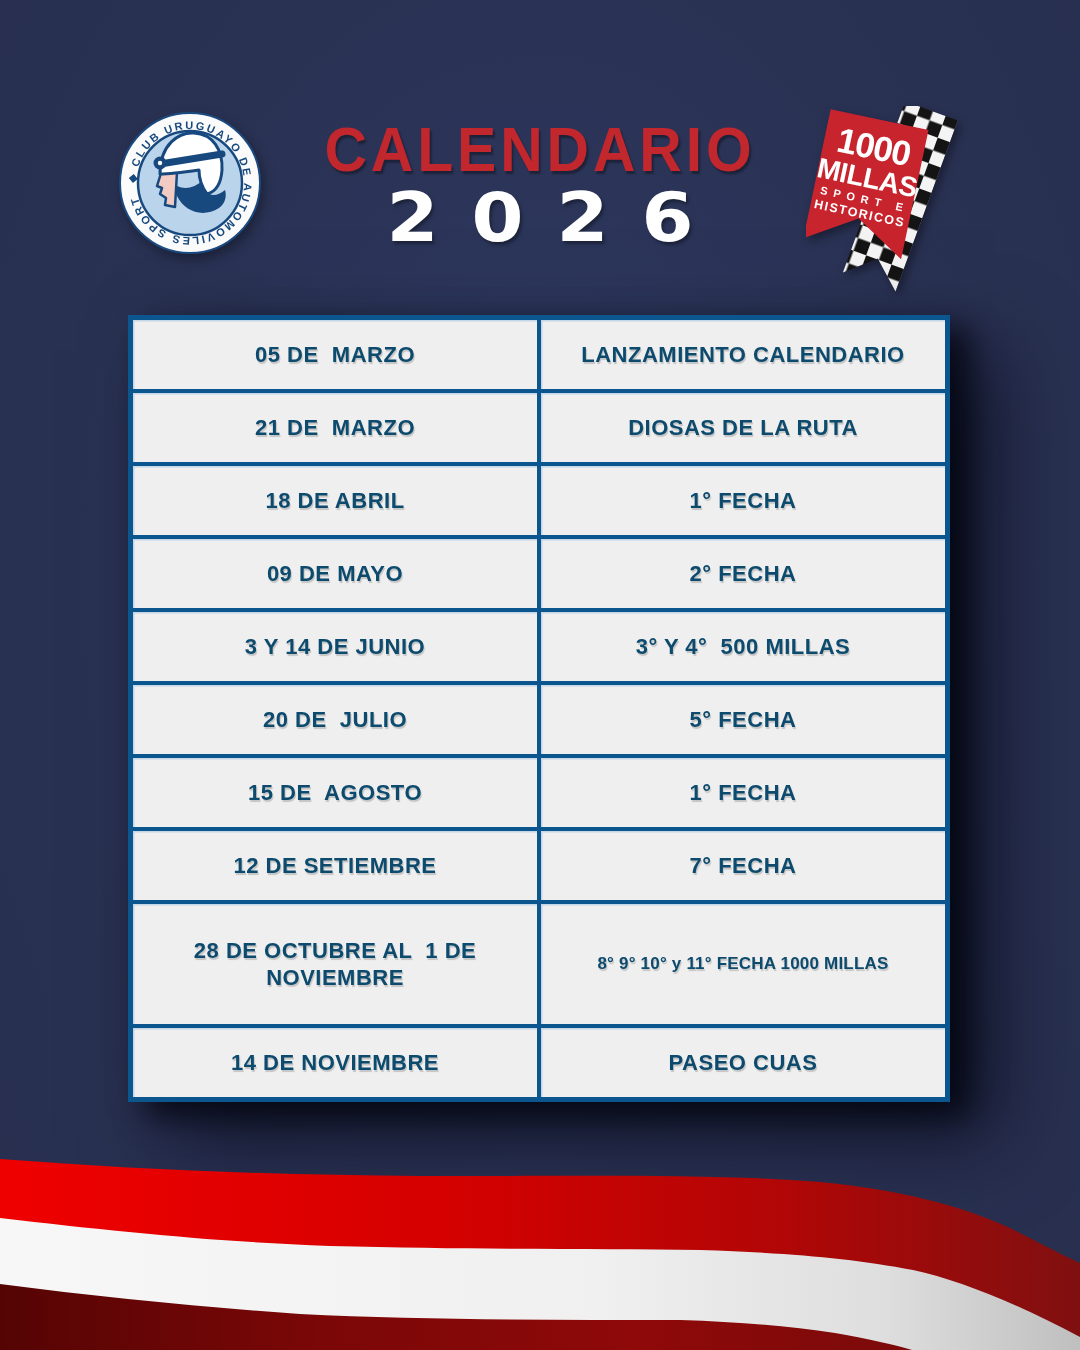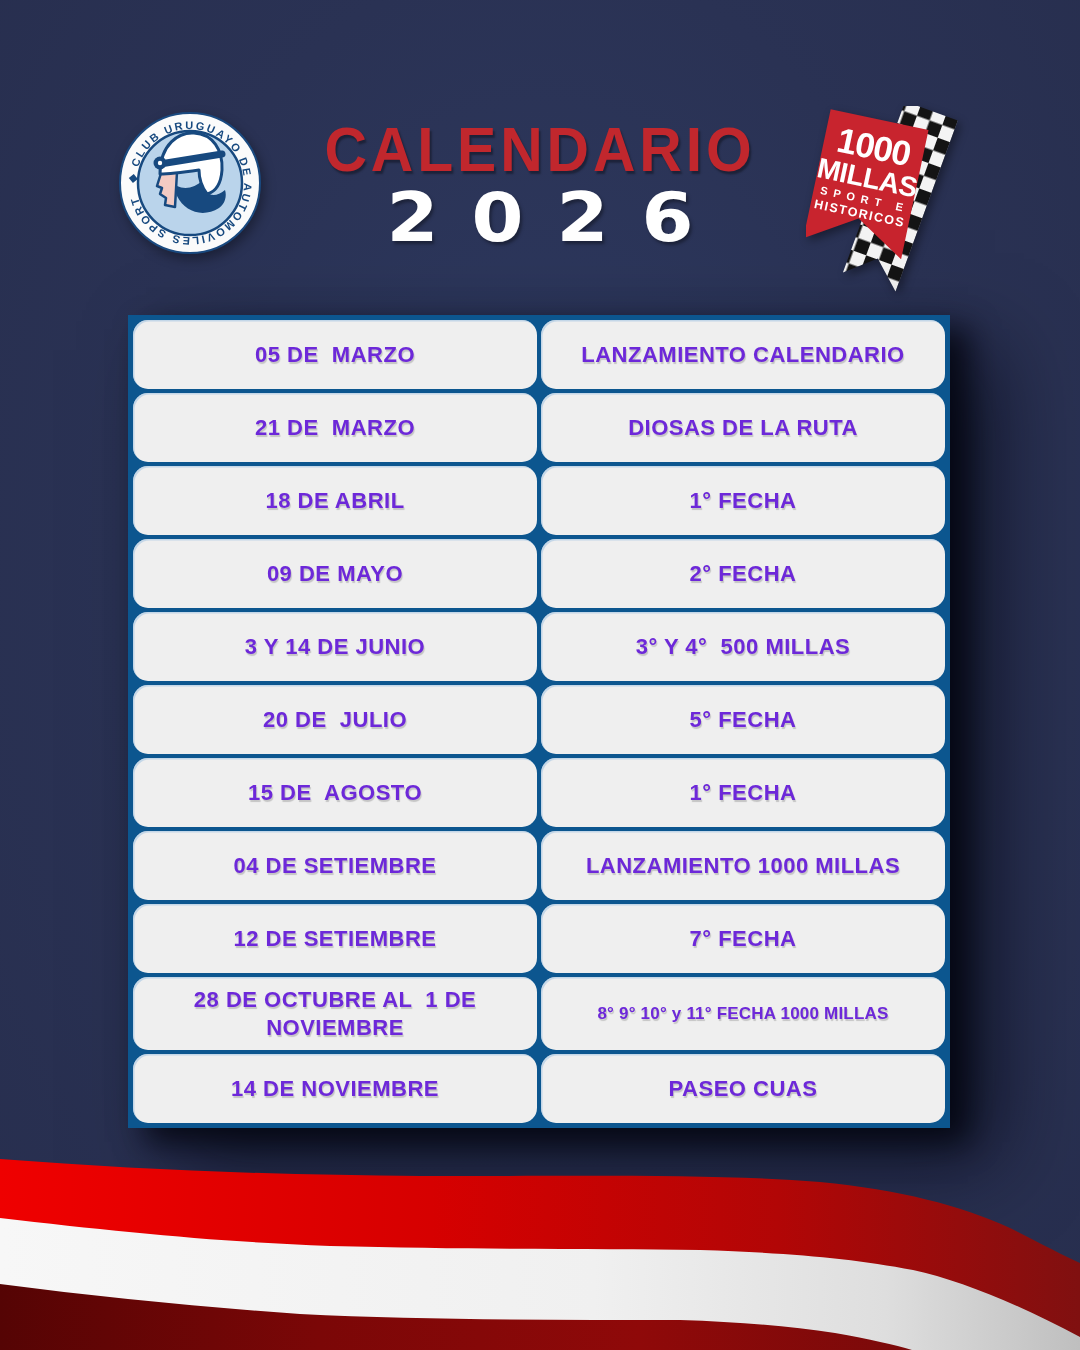--- a/index.html
+++ b/index.html
@@ -33,28 +33,27 @@
     filter:drop-shadow(3px 4px 5px rgba(0,0,0,0.4));}
 
   
   .cal-table{
     position:absolute;left:128px;top:315px;width:822px;box-sizing:border-box;
     border:5px solid #0c568f;background:#0c568f;
     display:flex;flex-direction:column;row-gap:4px;
     box-shadow:18px 14px 28px rgba(2,4,14,0.8), 45px 35px 80px rgba(2,4,14,0.6);
   }
   .cal-row{display:grid;grid-template-columns:1fr 1fr;column-gap:4px;height:69px;}
-  .cal-row.tall{height:73px;}
+  .cal-row.tall{height:120px;}
   .cal-cell{
     background:#efefef;display:flex;align-items:center;justify-content:center;
     text-align:center;font-weight:bold;font-size:22px;letter-spacing:0.5px;
-    color:#6d28d9;padding:4px 18px;white-space:pre-wrap;line-height:1.25;
+    color:#0c4a6e;padding:4px 18px;white-space:pre-wrap;line-height:1.25;
     box-shadow:inset 1.5px 1.5px 0 rgba(160,195,225,0.55);
     text-shadow:1px 2px 1px rgba(0,0,0,0.18);
-    border-radius:15px;
   }
   .cal-cell.compact{font-size:17px;letter-spacing:0.2px;}
 
   
   .wave{position:absolute;left:0;bottom:0;width:1080px;height:200px;display:block;}
 </style>
 </head>
 <body>
 
 <svg class="club-logo" viewBox="0 0 150 150">
@@ -124,24 +123,20 @@
     </div>
     <div class="cal-row">
       <div class="cal-cell">20 DE  JULIO</div>
       <div class="cal-cell">5° FECHA</div>
     </div>
     <div class="cal-row">
       <div class="cal-cell">15 DE  AGOSTO</div>
       <div class="cal-cell">1° FECHA</div>
     </div>
     <div class="cal-row">
-      <div class="cal-cell">04 DE SETIEMBRE</div>
-      <div class="cal-cell">LANZAMIENTO 1000 MILLAS</div>
-    </div>
-    <div class="cal-row">
       <div class="cal-cell">12 DE SETIEMBRE</div>
       <div class="cal-cell">7° FECHA</div>
     </div>
     <div class="cal-row tall">
       <div class="cal-cell">28 DE OCTUBRE AL  1 DE NOVIEMBRE</div>
       <div class="cal-cell compact">8° 9° 10° y 11° FECHA 1000 MILLAS</div>
     </div>
     <div class="cal-row">
       <div class="cal-cell">14 DE NOVIEMBRE</div>
       <div class="cal-cell">PASEO CUAS</div>

